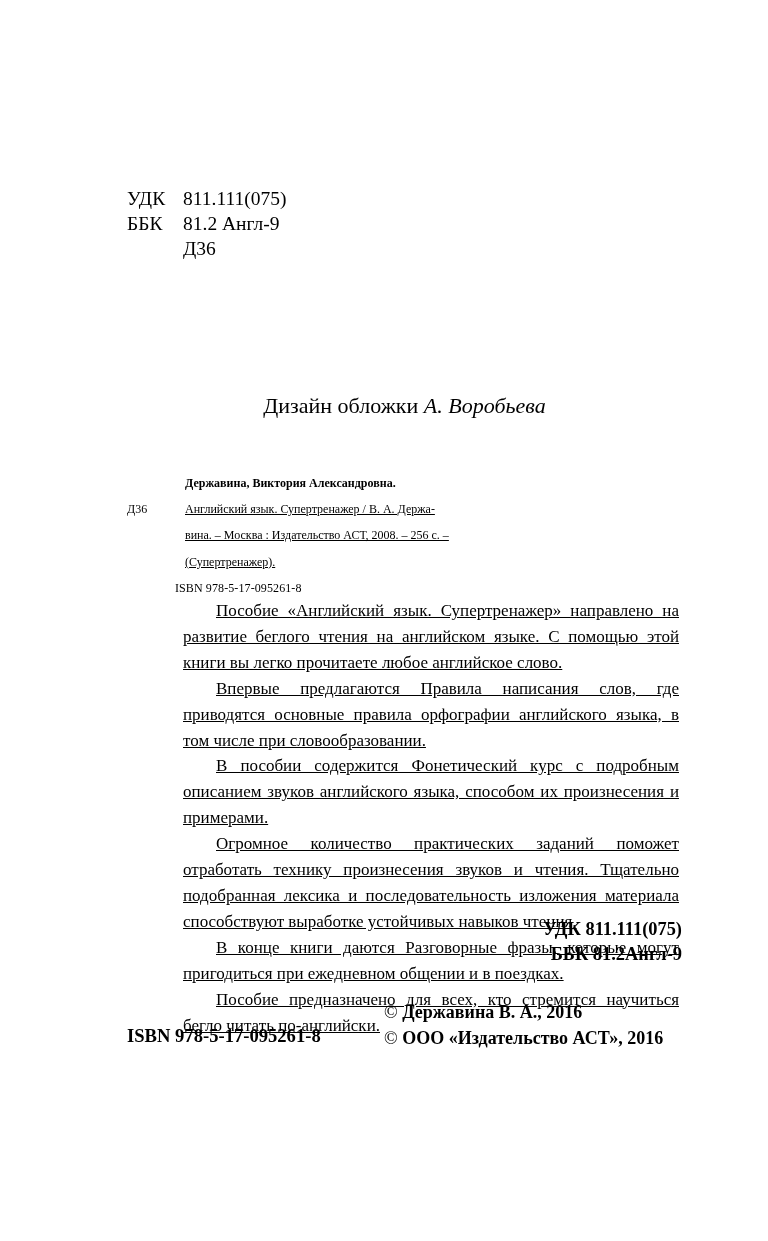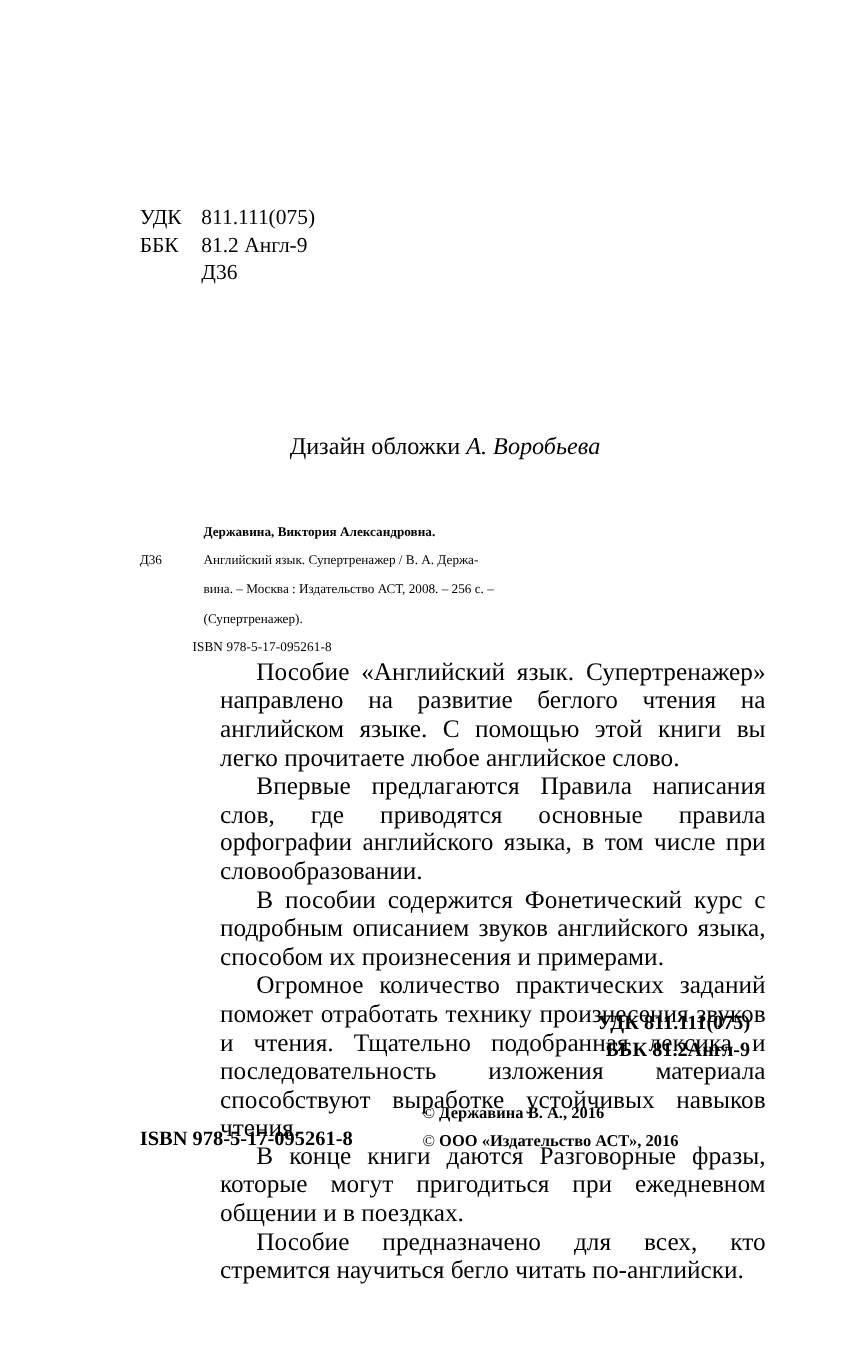--- a/index.html
+++ b/index.html
@@ -82,36 +82,38 @@
     left: 0;
     top: 0;
     width: 58px;
   }
   .biblio .desc {
     padding-left: 58px;
   }
   .biblio .desc .l {
     display: block;
     white-space: nowrap;
+    text-decoration: underline;
   }
   .biblio .isbn-inline {
     padding-left: 48px;
     white-space: nowrap;
     letter-spacing: 0.1px;
   }
 
   
   .annotation {
     position: absolute;
-    left: 200px;
+    left: 183px;
     top: 598px;
     width: 496px;
-    font-size: 23px;
+    font-size: 17px;
     line-height: 25.9px;
     text-align: justify;
+    text-decoration: underline;
   }
   .annotation p {
     margin: 0;
     text-indent: 33px;
     text-align: justify;
     text-align-last: left;
   }
 
   
   .udk-bottom {
@@ -125,21 +127,21 @@
     line-height: 24.5px;
     white-space: nowrap;
   }
 
   
   .copyright {
     position: absolute;
     left: 384px;
     top: 999px;
     font-weight: bold;
-    font-size: 15px;
+    font-size: 18px;
     line-height: 26px;
     white-space: nowrap;
   }
   .copyright .line {
     display: block;
   }
   .copyright .mark {
     font-weight: normal;
   }
 

